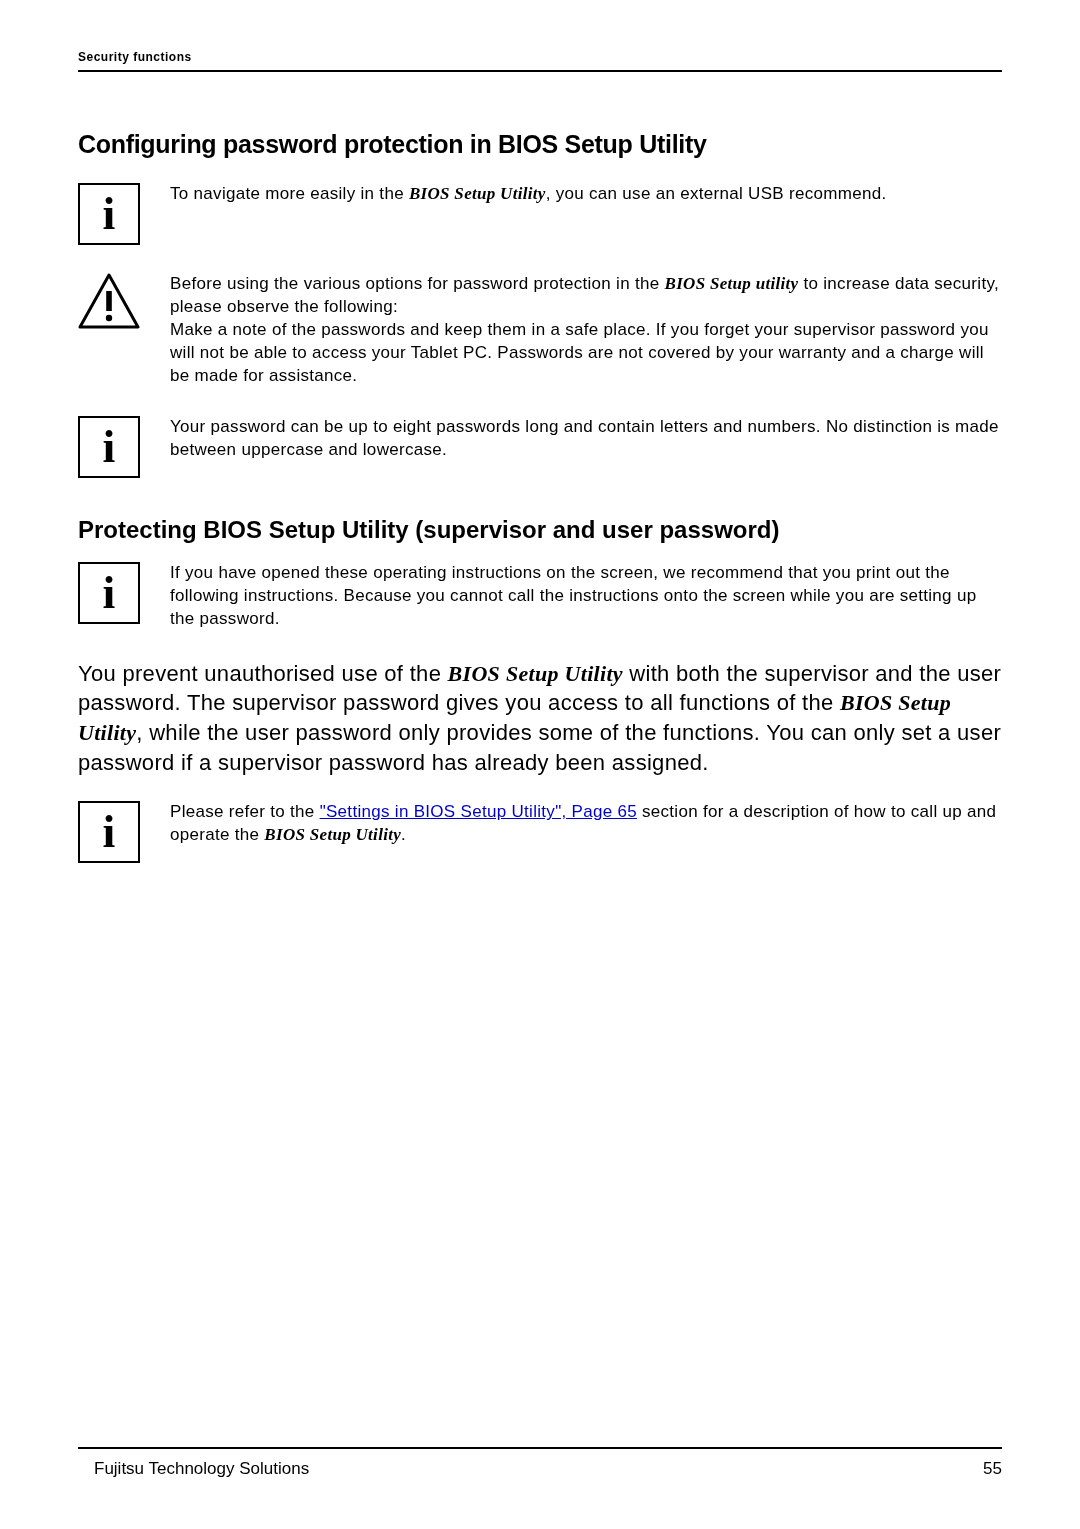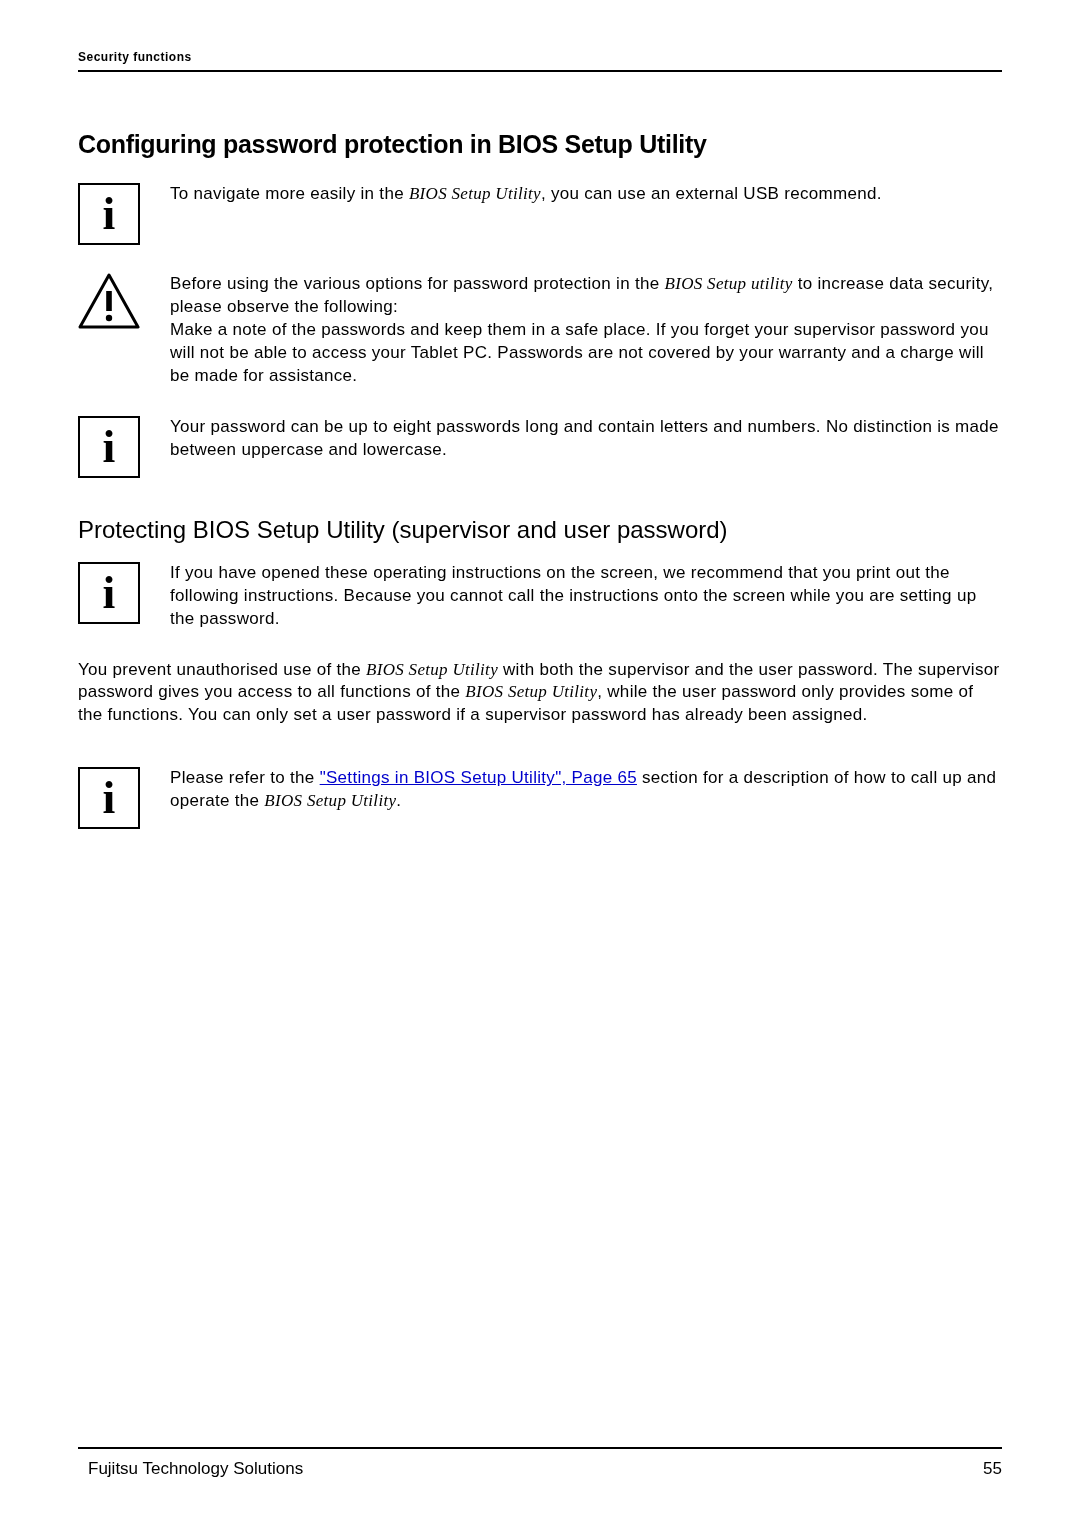--- a/index.html
+++ b/index.html
@@ -28,21 +28,21 @@
       margin-bottom: 58px;
     }
     .main-heading {
       font-size: 25px;
       font-weight: bold;
       margin-bottom: 24px;
       letter-spacing: -0.3px;
     }
     .sub-heading {
       font-size: 24px;
-      font-weight: normal;
+      font-weight: bold;
       margin-top: 38px;
       margin-bottom: 18px;
     }
     .info-block {
       display: flex;
       align-items: flex-start;
       margin-bottom: 28px;
     }
     .icon-box {
       width: 62px;
@@ -75,42 +75,43 @@
       letter-spacing: 0.3px;
     }
     .info-text p {
     }
     .info-text p:last-child {
       margin-bottom: 0;
     }
     .italic-term {
       font-style: italic;
       font-family: Georgia, 'Times New Roman', serif;
+      font-weight: bold;
     }
     .paragraph-block {
-      font-size: 17px;
+      font-size: 22px;
       line-height: 1.35;
-      margin-bottom: 40px;
+      margin-bottom: 24px;
       letter-spacing: 0.3px;
     }
     .link {
       color: #0000cc;
       text-decoration: underline;
     }
     .footer-rule {
       position: absolute;
       left: 78px;
       right: 78px;
       bottom: 80px;
       border: none;
       border-top: 2px solid #000;
     }
     .footer {
       position: absolute;
-      left: 88px;
+      left: 94px;
       right: 78px;
       bottom: 50px;
       display: flex;
       justify-content: space-between;
       font-size: 17px;
     }
   </style>
 </head>
 <body>
 

